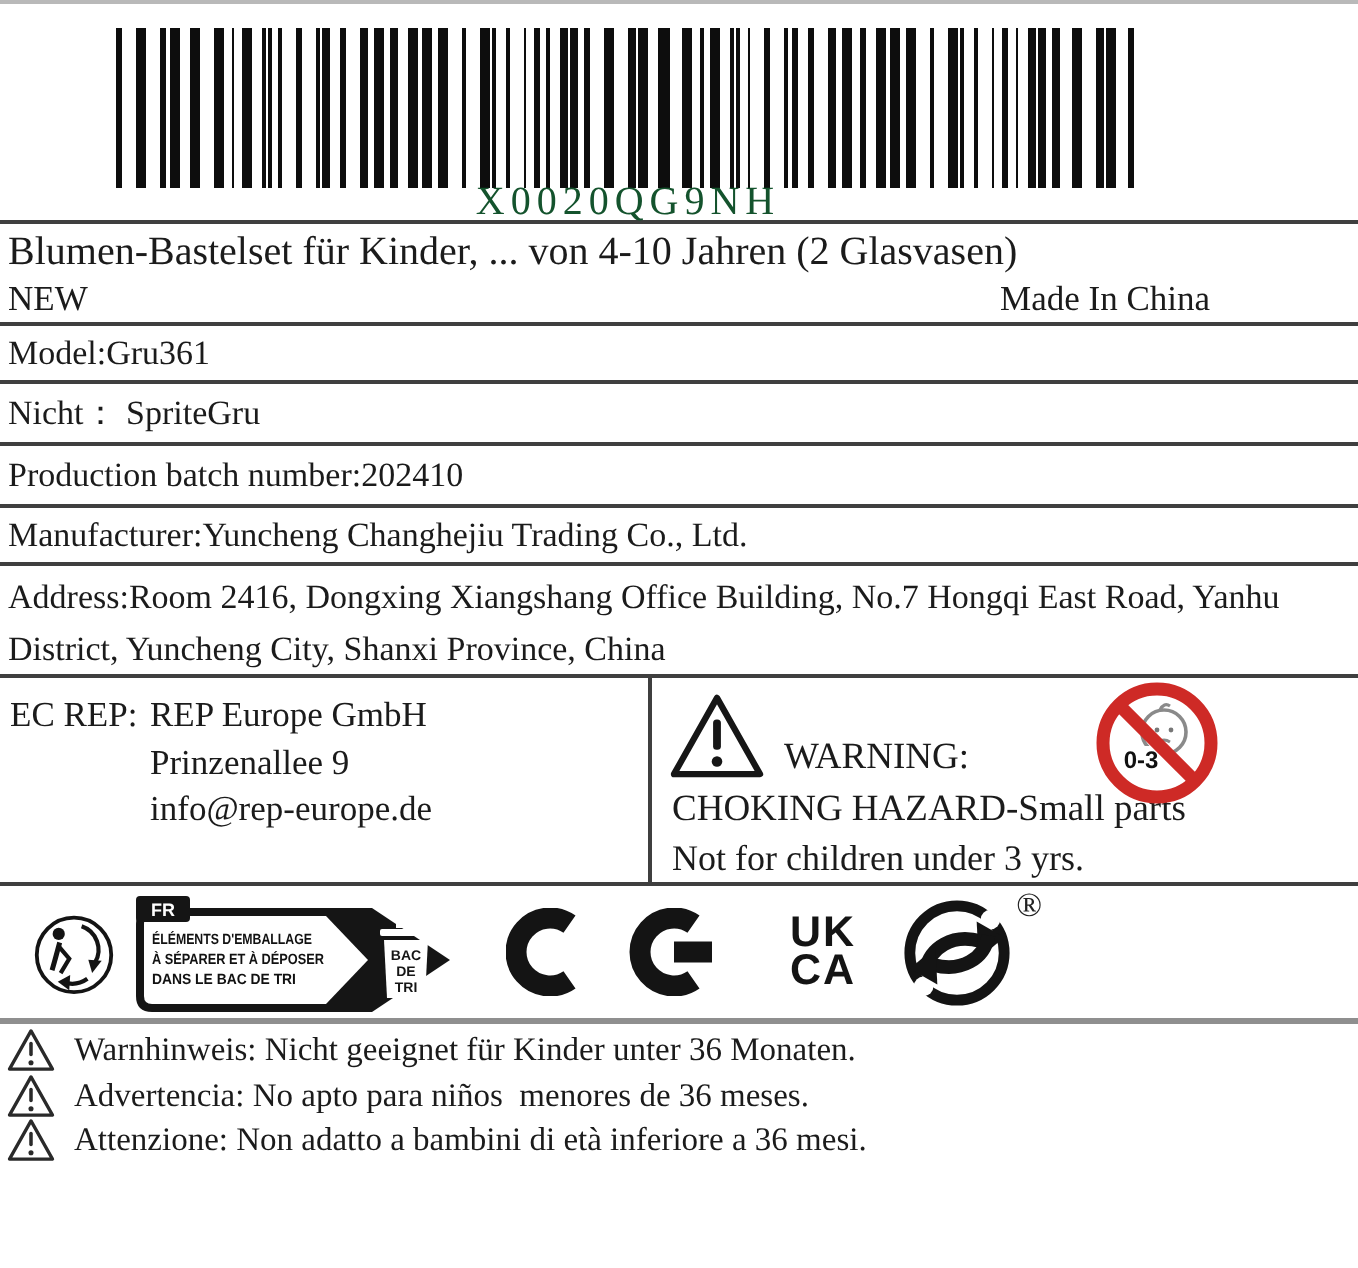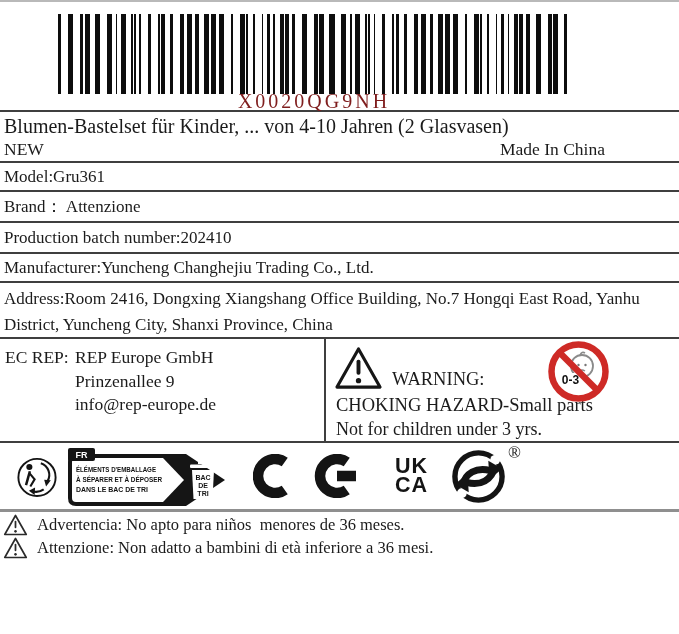--- a/index.html
+++ b/index.html
@@ -3,21 +3,21 @@
 <meta charset="utf-8">
 <style>
   html,body{margin:0;padding:0;background:#fff;}
   #page{position:relative;width:679px;height:634px;background:#ffffff;overflow:hidden;
         font-family:"Liberation Serif",serif;color:#1b1b1b;}
   .topline{height:2px;background:#b9b9b9;}
   
   .bc-section{height:108px;box-sizing:border-box;padding-top:12px;}
   .bc-bars{display:flex;height:80px;width:512px;margin-left:58px;align-items:stretch;}
   .bc-bars .bar{background:#0d0d0d;}
-  .bc-text{width:512px;margin-left:58px;text-align:center;font-size:20px;color:#7f1d1d;
+  .bc-text{width:512px;margin-left:58px;text-align:center;font-size:20px;color:#14532d;
            letter-spacing:3px;line-height:16px;margin-top:-1px;}
   
   .row{box-sizing:border-box;border-top:2px solid #3f3f3f;}
   .r-title{height:51px;}
   .r-title .t1{padding:3px 0 0 4px;font-size:20px;line-height:22px;}
   .r-title .t2{display:flex;justify-content:space-between;padding:2px 74px 0 4px;font-size:17.5px;}
   .r-line{display:flex;align-items:center;padding-left:4px;font-size:17px;}
   .h29{height:29px;} .h31{height:31px;}
   .r-addr{height:56px;padding:3px 10px 0 4px;font-size:17px;line-height:26px;}
   .pre{white-space:pre-wrap;}
@@ -193,21 +193,21 @@
     <div class="t2">
       <span>NEW</span>
       <span>Made In China</span>
     </div>
   </div>
 
   <div class="row r-line h29">
     <span>Model:Gru361</span>
   </div>
   <div class="row r-line h31">
-    <span class="pre">Brand： Attenzione</span>
+    <span class="pre">Nicht： SpriteGru</span>
   </div>
   <div class="row r-line h31">
     <span>Production batch number:202410</span>
   </div>
   <div class="row r-line h29">
     <span>Manufacturer:Yuncheng Changhejiu Trading Co., Ltd.</span>
   </div>
   <div class="row r-addr">
     <span>Address:Room 2416, Dongxing Xiangshang Office Building, No.7 Hongqi East Road, Yanhu District, Yuncheng City, Shanxi Province, China</span>
   </div>
@@ -299,25 +299,33 @@
     </div>
   </div>
 
   <div class="r-warns">
     <div class="wline">
       <svg width="25" height="22" viewBox="0 0 50 45">
         <path d="M25,3 L47,42 H3 Z" fill="none" stroke="#2a2a2a" stroke-width="3.4" stroke-linejoin="round"></path>
         <rect x="23.2" y="14" width="3.6" height="15" rx="1.8" fill="#2a2a2a"></rect>
         <circle cx="25" cy="35.5" r="2.6" fill="#2a2a2a"></circle>
       </svg>
-      <span class="pre">Advertencia: No apto para niños  menores de 36 meses.</span>
+      <span class="pre">Warnhinweis: Nicht geeignet für Kinder unter 36 Monaten.</span>
     </div>
     <div class="wline">
       <svg width="25" height="22" viewBox="0 0 50 45">
         <path d="M25,3 L47,42 H3 Z" fill="none" stroke="#2a2a2a" stroke-width="3.4" stroke-linejoin="round"></path>
         <rect x="23.2" y="14" width="3.6" height="15" rx="1.8" fill="#2a2a2a"></rect>
         <circle cx="25" cy="35.5" r="2.6" fill="#2a2a2a"></circle>
       </svg>
+      <span class="pre">Advertencia: No apto para niños  menores de 36 meses.</span>
+    </div>
+    <div class="wline">
+      <svg width="25" height="22" viewBox="0 0 50 45">
+        <path d="M25,3 L47,42 H3 Z" fill="none" stroke="#2a2a2a" stroke-width="3.4" stroke-linejoin="round"></path>
+        <rect x="23.2" y="14" width="3.6" height="15" rx="1.8" fill="#2a2a2a"></rect>
+        <circle cx="25" cy="35.5" r="2.6" fill="#2a2a2a"></circle>
+      </svg>
       <span class="pre">Attenzione: Non adatto a bambini di età inferiore a 36 mesi.</span>
     </div>
   </div>
 
 </div>
 
 </body></html>

